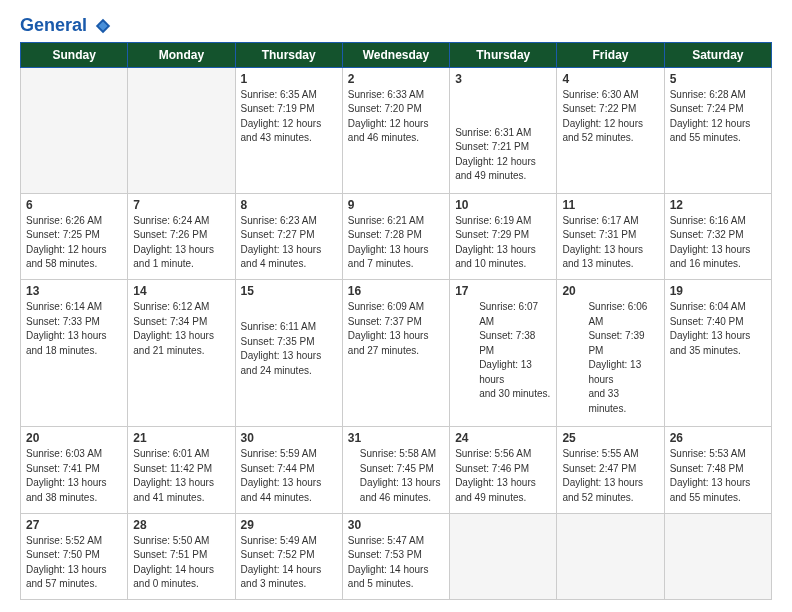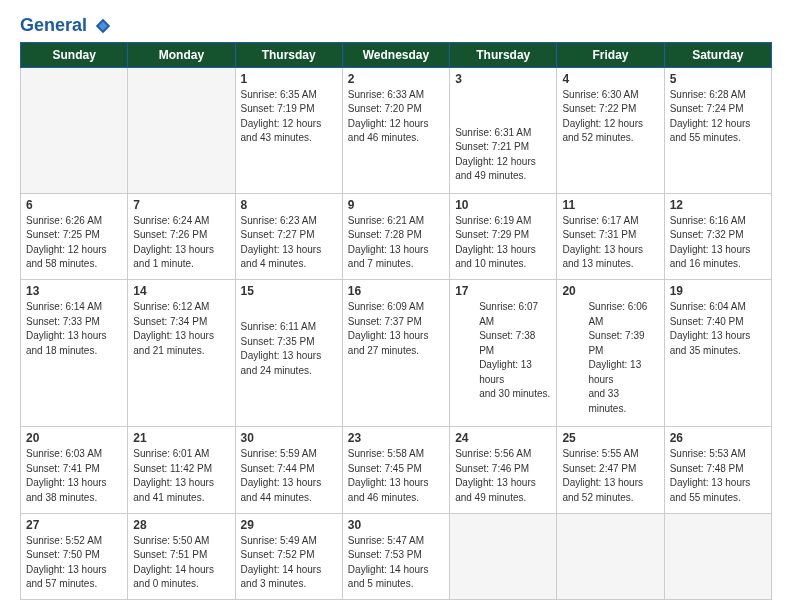--- a/index.html
+++ b/index.html
@@ -293,22 +293,22 @@
 and 41 minutes.</div>
           </td>
           <td>
             <span class="day-number">30</span>
             <div class="day-info" style="white-space: pre-line;">Sunrise: 5:59 AM
 Sunset: 7:44 PM
 Daylight: 13 hours
 and 44 minutes.</div>
           </td>
           <td>
-            <span class="day-number">23</span>
-            <div class="day-info" style="white-space: pre-line;">Sunrise: 5:58 AM
+            <span class="day-number">31</span>
+            <div class="day-info" style="white-space: pre-line; margin-left: 12px;">Sunrise: 5:58 AM
 Sunset: 7:45 PM
 Daylight: 13 hours
 and 46 minutes.</div>
           </td>
           <td>
             <span class="day-number">24</span>
             <div class="day-info" style="white-space: pre-line;">Sunrise: 5:56 AM
 Sunset: 7:46 PM
 Daylight: 13 hours
 and 49 minutes.</div>

